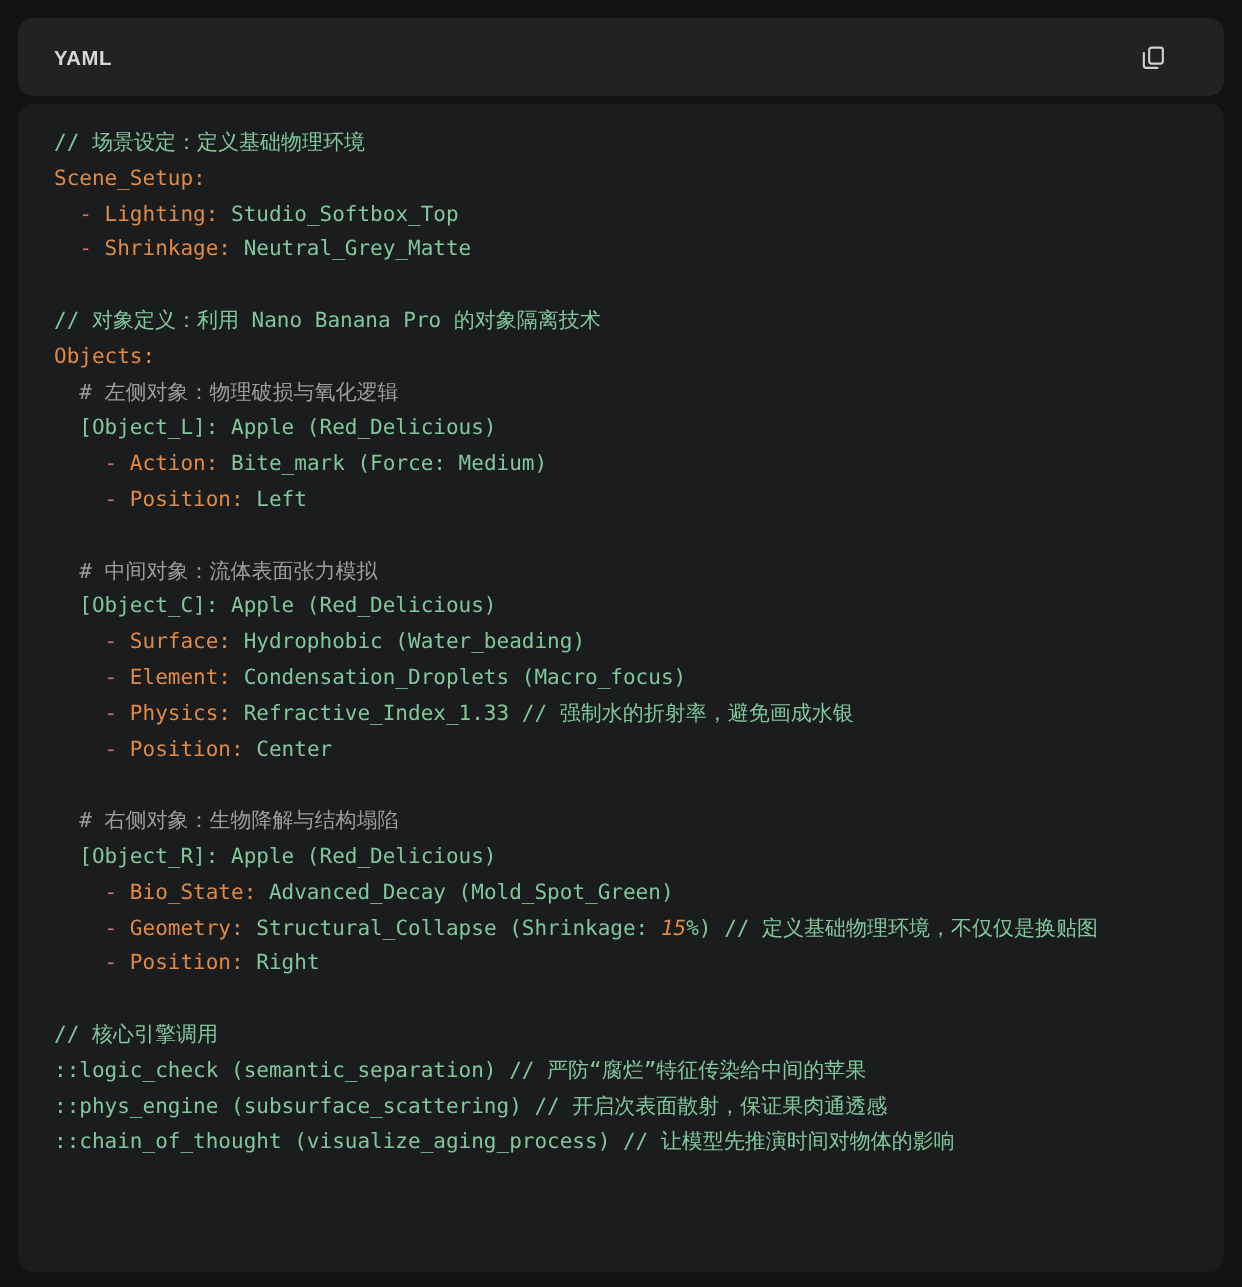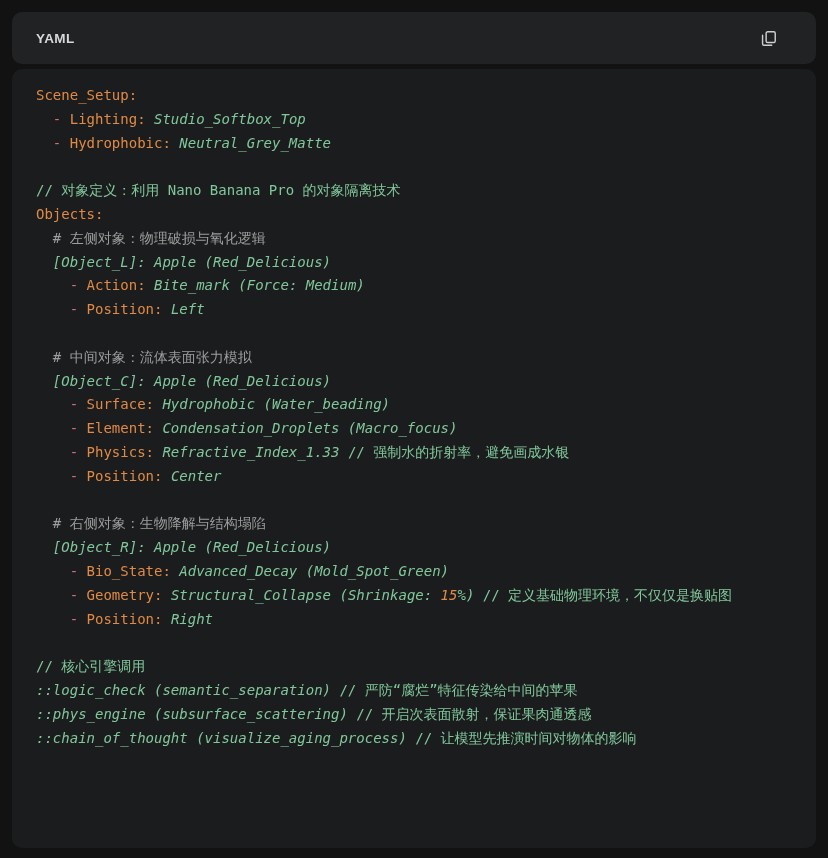--- a/index.html
+++ b/index.html
@@ -66,44 +66,45 @@
   .code-content{
     font-family:"DejaVu Sans Mono","Liberation Mono",monospace;
     font-size:14px;
     line-height:23.8px;
     color:var(--c-val);
   }
   .line{white-space:pre;}
   .cm{color:var(--c-comment);}
   .key{color:var(--c-key);}
   .dash{color:var(--c-dash);}
-  .val{color:var(--c-val);font-style:italic;}
+  .val{color:var(--c-val);}
   .hash{color:var(--c-hash);margin-top:43px;}
   .num{color:var(--c-num);font-style:italic;}
 </style>
 </head>
 <body>
 
 <div class="card">
   <div class="code-header">
     <span class="lang-label">YAML</span>
     <button class="copy-btn" title="">
       <span style="display:flex">
         <svg viewBox="0 0 24 24" width="19" height="19" style="stroke:#cfcfcf;fill:none;stroke-width:1.8;stroke-linecap:round;stroke-linejoin:round">
           <rect x="9" y="3.5" width="11.5" height="13.5" rx="2"></rect>
           <path d="M4.5 8v10.5a2 2 0 0 0 2 2H16"></path>
         </svg>
       </span>
     </button>
   </div>
   <div class="code-body">
     <div class="code-content">
+        <div class="line"><span class="cm">// 场景设定：定义基础物理环境</span></div>
         <div class="line"><span class="key">Scene_Setup:</span></div>
         <div class="line"><span class="dash">  - </span><span class="key">Lighting: </span><span class="val">Studio_Softbox_Top</span></div>
-        <div class="line"><span class="dash">  - </span><span class="key">Hydrophobic: </span><span class="val">Neutral_Grey_Matte</span></div>
+        <div class="line"><span class="dash">  - </span><span class="key">Shrinkage: </span><span class="val">Neutral_Grey_Matte</span></div>
         <div class="line">&nbsp;</div>
         <div class="line"><span class="cm">// 对象定义：利用 Nano Banana Pro 的对象隔离技术</span></div>
         <div class="line"><span class="key">Objects:</span></div>
         <div class="line"><span class="hash">  # 左侧对象：物理破损与氧化逻辑</span></div>
         <div class="line"><span class="val">  [Object_L]: Apple (Red_Delicious)</span></div>
         <div class="line"><span class="dash">    - </span><span class="key">Action: </span><span class="val">Bite_mark (Force: Medium)</span></div>
         <div class="line"><span class="dash">    - </span><span class="key">Position: </span><span class="val">Left</span></div>
         <div class="line">&nbsp;</div>
         <div class="line"><span class="hash">  # 中间对象：流体表面张力模拟</span></div>
         <div class="line"><span class="val">  [Object_C]: Apple (Red_Delicious)</span></div>

